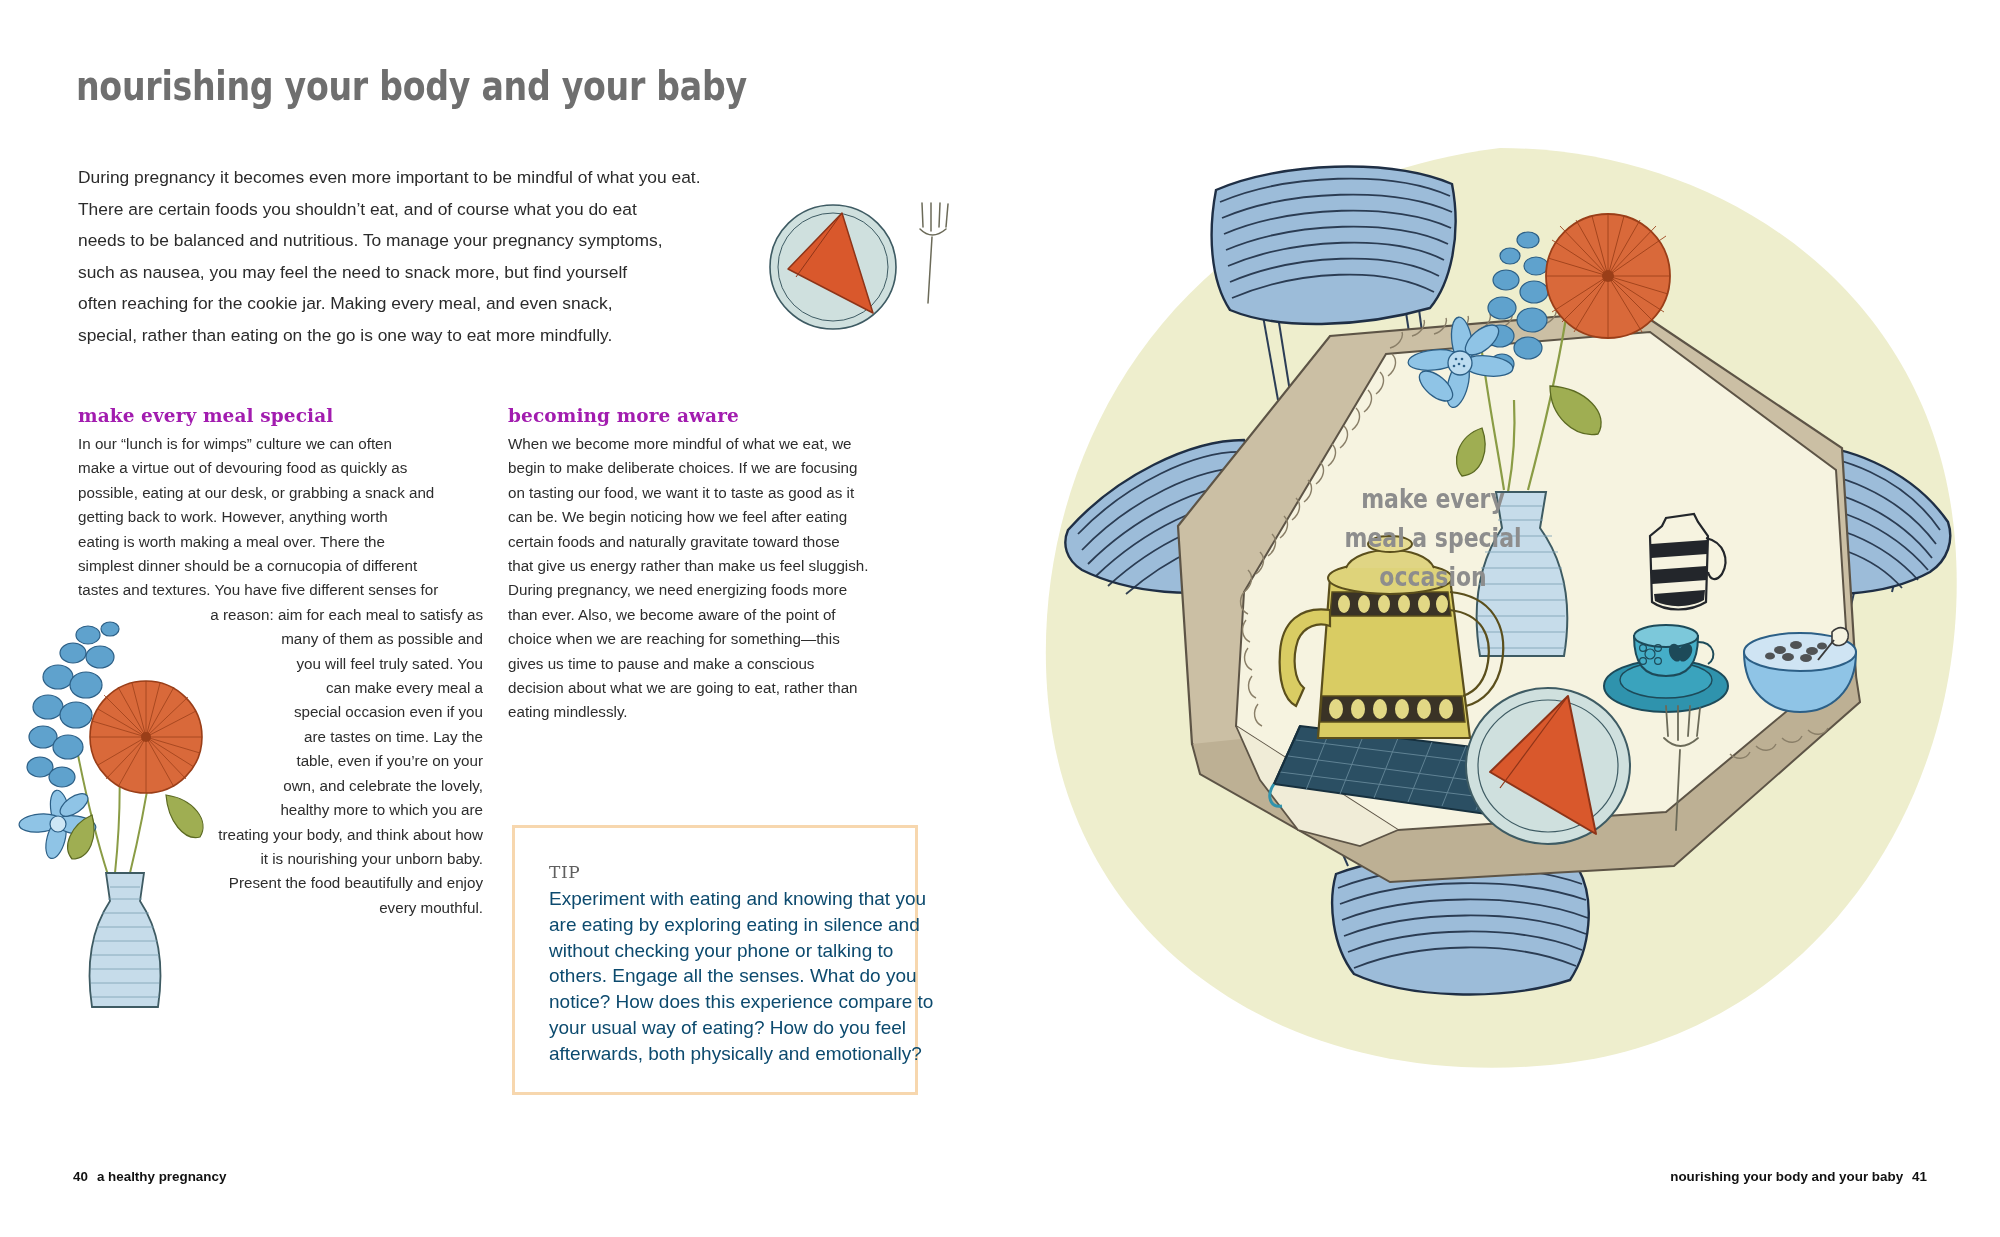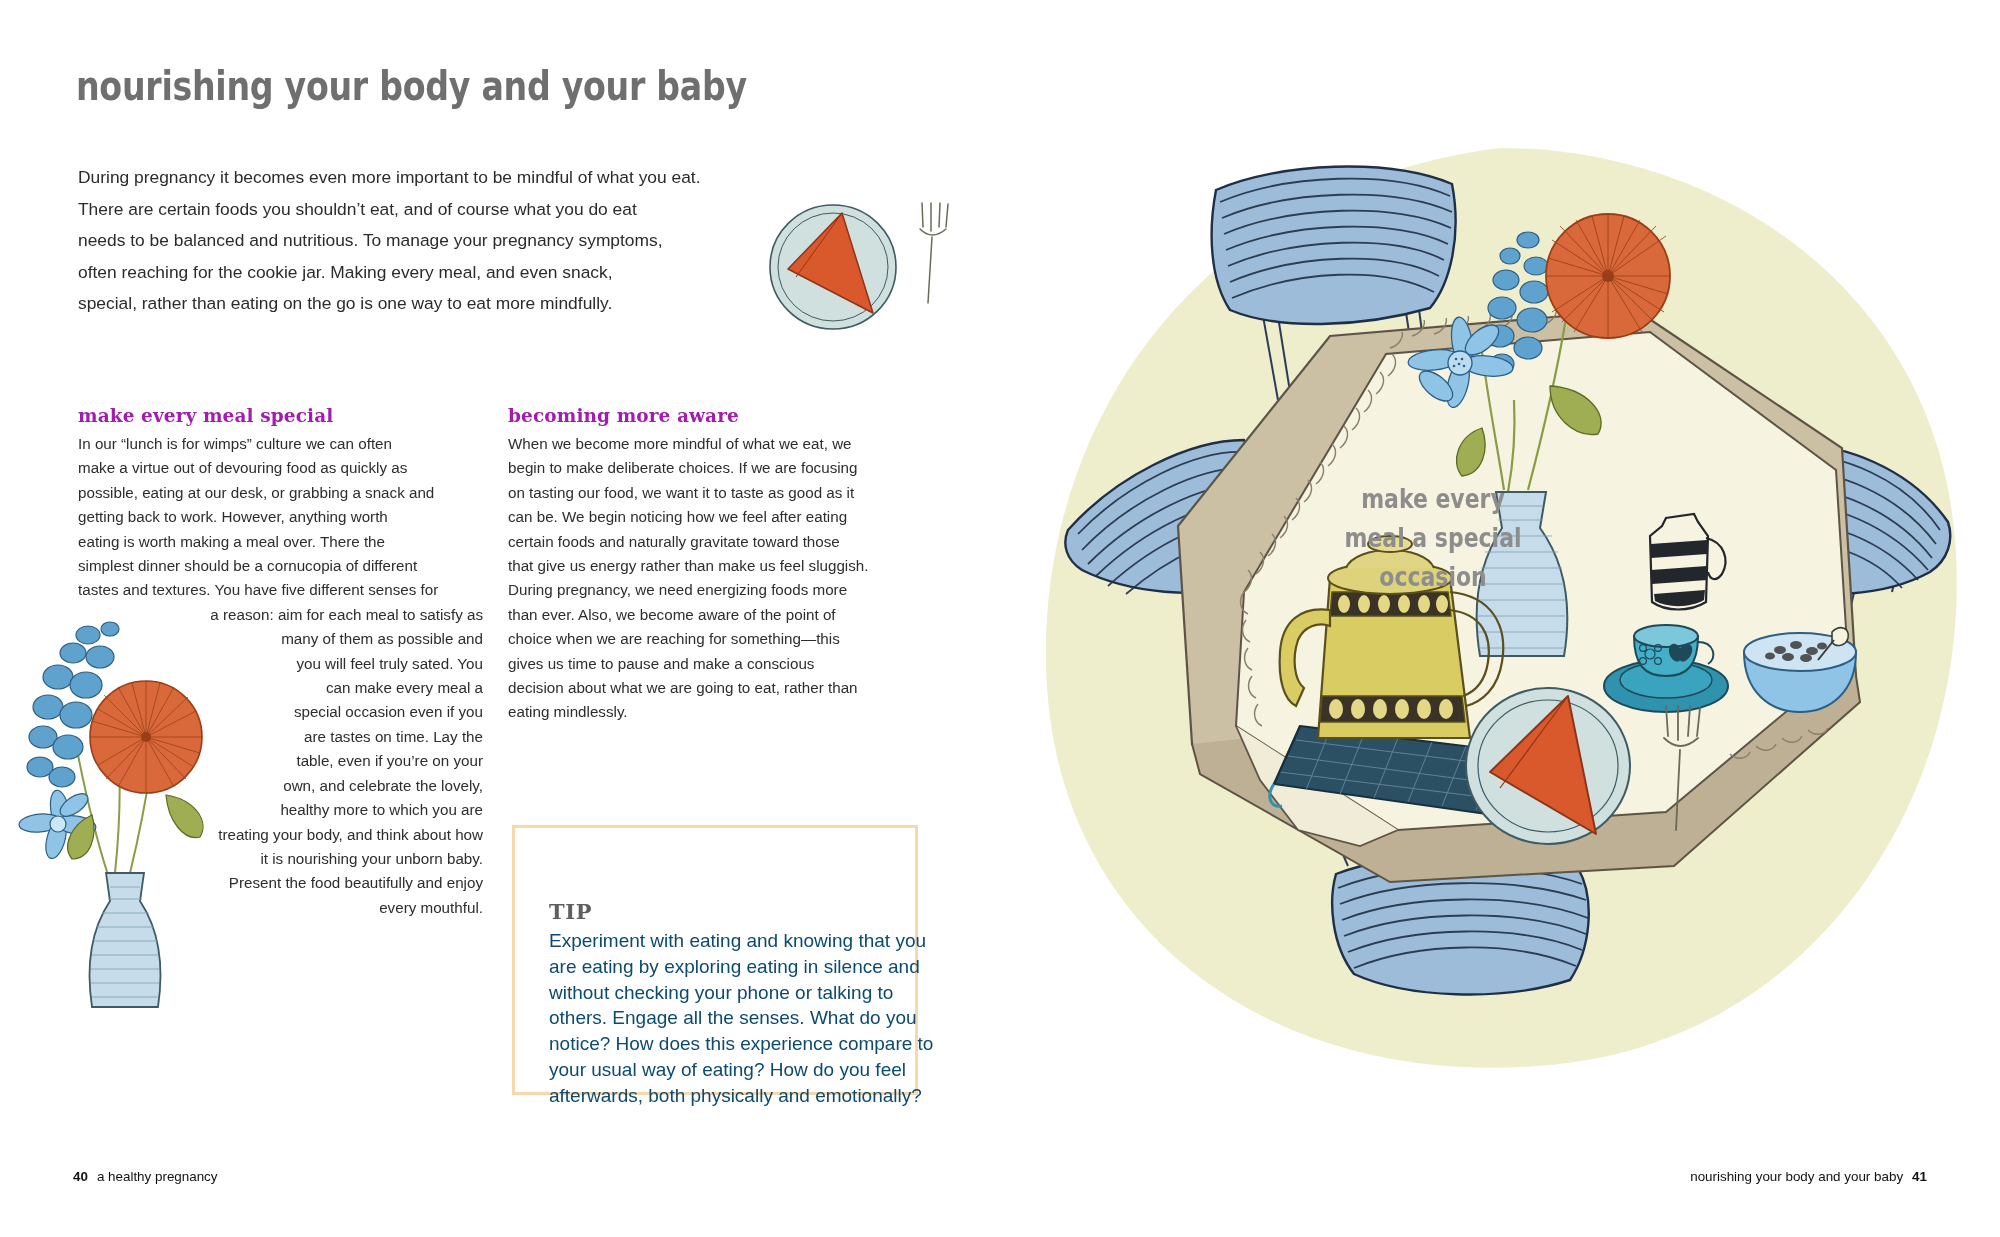--- a/index.html
+++ b/index.html
@@ -56,33 +56,33 @@
     box-sizing:border-box;
     padding:0;
   }
   .tipbox .inner{
     position:absolute;left:6px;top:6px;right:6px;bottom:6px;
     border:2px solid #ffffff;
     padding:26px 26px 0 26px;box-sizing:border-box;
   }
   .tip-label{
     font-family:"DejaVu Serif","Liberation Serif",serif;
-    font-weight:700;font-size:21px;color:#5f5f5f;letter-spacing:0.6px;margin-bottom:4px;margin-top:37px;
+    font-weight:400;font-size:17px;color:#5f5f5f;letter-spacing:0.6px;margin-bottom:4px;
   }
   .tip-body{font-size:19px;line-height:25.8px;color:#0c4a6e;}
   .tip-body .ln{display:block;white-space:nowrap;}
 
   
   .footer{
     position:absolute;bottom:53px;font-size:13.4px;color:#111;
   }
   .footer-left{left:73px;}
   .footer-right{right:73px;}
   .footer .pg{font-weight:700;}
-  .footer .ttl{font-weight:400;margin-left:9px;margin-top:16px;}
+  .footer .ttl{font-weight:700;margin-left:9px;margin-top:16px;}
   .footer-right .ttl{margin-left:0;margin-right:9px;}
 
   
   .illus{position:absolute;left:30px;top:140px;width:940px;height:940px;}
   .caption{
     position:absolute;left:283px;top:480px;width:300px;
     text-align:center;
     font-family:"DejaVu Sans Condensed","Liberation Sans Narrow","Liberation Sans",sans-serif;
     font-size:26px;font-weight:700;color:#8d8d8d;line-height:39px;
     transform:scaleX(0.94);transform-origin:center center;
@@ -96,20 +96,21 @@
 <div class="spread">
 
   <div class="page-left">
 
     <div class="chapter-title">nourishing your body and your baby</div>
 
     <div class="intro">
       <span class="ln">During pregnancy it becomes even more important to be mindful of what you eat.</span>
       <span class="ln">There are certain foods you shouldn’t eat, and of course what you do eat</span>
       <span class="ln">needs to be balanced and nutritious. To manage your pregnancy symptoms,</span>
+      <span class="ln">such as nausea, you may feel the need to snack more, but find yourself</span>
       <span class="ln">often reaching for the cookie jar. Making every meal, and even snack,</span>
       <span class="ln">special, rather than eating on the go is one way to eat more mindfully.</span>
     </div>
 
     <div class="plate-top">
       <svg width="200" height="160" viewBox="0 0 200 160">
         <ellipse cx="73" cy="82" rx="63" ry="62" fill="#cfe0de" stroke="#3e5b63" stroke-width="1.6"></ellipse>
         <ellipse cx="73" cy="82" rx="55" ry="54" fill="none" stroke="#3e5b63" stroke-width="1"></ellipse>
         <path d="M82 28 L113 128 L28 84 Z" fill="#d9582c" stroke="#8e3418" stroke-width="1.5" stroke-linejoin="round"></path>
         <path d="M82 28 L36 92" fill="none" stroke="#8e3418" stroke-width="1"></path>

